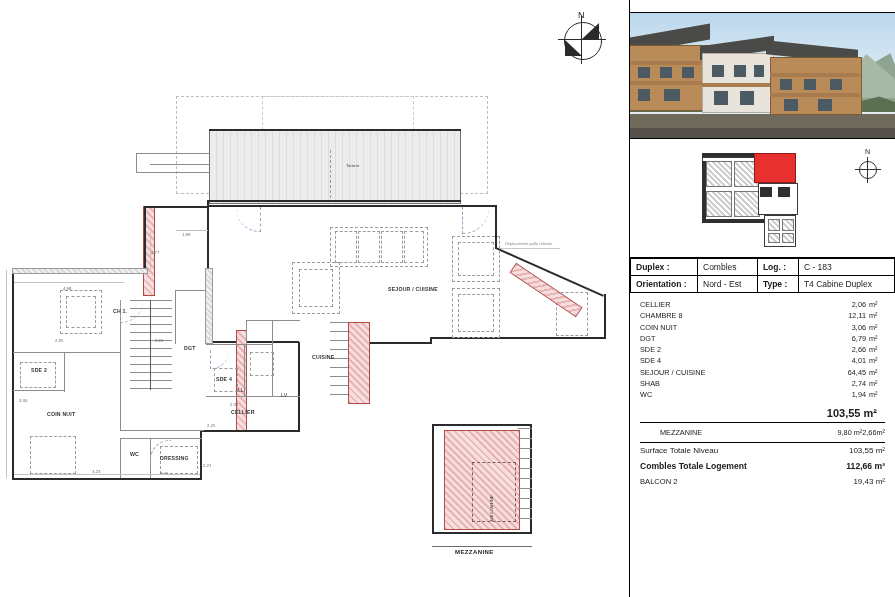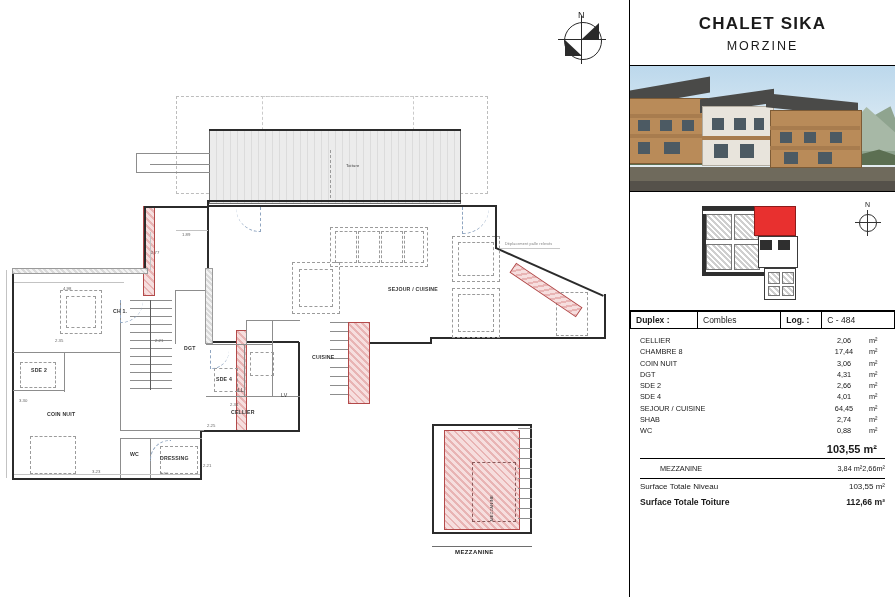--- a/index.html
+++ b/index.html
@@ -103,21 +103,21 @@
   table.meta td{border:1px solid #000;padding:3px 5px;}
   .meta .lab{font-weight:bold;width:56px;}
   .meta .lab2{font-weight:bold;width:30px;}
 
   .areas{padding:6px 10px 4px 10px;font-size:7.3px;}
   .areas .hdr{display:flex;justify-content:flex-end;font-weight:bold;font-size:7.2px;margin-bottom:3px;}
   .areas .hdr span:first-child{margin-right:14px;}
   .arow{display:flex;align-items:baseline;font-size:7.3px;line-height:1.55;}
   .arow .nm{flex:1;}
   .arow .v1{width:54px;text-align:right;}
-  .arow .v2{width:44px;text-align:center;}
+  .arow .v2{width:44px;text-align:right;}
   .arow .u{width:16px;text-align:left;padding-left:3px;color:#222;}
   .tot{display:flex;justify-content:flex-end;font-weight:bold;font-size:11px;padding:2px 18px 3px 0;}
   .mezrow{display:flex;align-items:baseline;font-size:7.3px;padding:3px 0;}
   .mezrow .nm{flex:1;padding-left:20px;}
   .sumline{display:flex;font-size:8px;padding:3px 10px;}
   .sumline .nm{flex:1;}
   .sumline .v{font-weight:normal;}
   .sumline.bold .nm,.sumline.bold .v{font-weight:bold;font-size:8.6px;}
   .sumline.small .nm{font-size:7.6px;}
 </style>
@@ -303,24 +303,20 @@
       <i style="left:0;top:80px;width:14px;height:1px;"></i>
       <i style="left:0;top:90px;width:14px;height:1px;"></i>
     </div>
     <div class="lbl" style="left:489px;top:521px;font-size:4.2px;transform:rotate(-90deg);transform-origin:left top;">MEZZANINE</div>
     <div class="hair" style="left:432px;top:546px;width:100px;height:1px;background:#6e6e6e;"></div>
     <div class="lbl7" style="left:455px;top:549px;font-size:6px;font-weight:bold;letter-spacing:.4px;">MEZZANINE</div>
   </div>
 
   <div class="panel">
 
-    <div class="panel-title">
-      <div class="t1">CHALET SIKA</div>
-      <div class="t2">MORZINE</div>
-    </div>
 
     <div class="hrule" style="margin-top:12px;"></div>
 
     <div class="photo">
       <div class="sky"></div>
       <div class="mtn"></div>
       <div class="mtn2"></div>
       <div class="treeline"></div>
       <div class="ground"></div>
       <div class="road"></div>
@@ -386,49 +382,55 @@
     </div>
 
     <div class="hrule"></div>
 
     <table class="meta">
       <tbody>
           <tr>
         <td class="lab">Duplex :</td>
         <td>Combles</td>
         <td class="lab2">Log. :</td>
-        <td>C - 484</td>
+        <td>C - 183</td>
+      </tr>
+      <tr>
+        <td class="lab">Orientation :</td>
+        <td>Nord - Est</td>
+        <td class="lab2">Type :</td>
+        <td>T4 Cabine Duplex</td>
       </tr>
     </tbody>
       </table>
 
     <div class="areas">
 
       <div class="arow">
         <span class="nm">CELLIER</span>
         <span class="v1"></span>
         <span class="v2">2,06</span>
         <span class="u">m²</span>
       </div>
       <div class="arow">
         <span class="nm">CHAMBRE 8</span>
         <span class="v1"></span>
-        <span class="v2">17,44</span>
+        <span class="v2">12,11</span>
         <span class="u">m²</span>
       </div>
       <div class="arow">
         <span class="nm">COIN NUIT</span>
         <span class="v1"></span>
         <span class="v2">3,06</span>
         <span class="u">m²</span>
       </div>
       <div class="arow">
         <span class="nm">DGT</span>
         <span class="v1"></span>
-        <span class="v2">4,31</span>
+        <span class="v2">6,79</span>
         <span class="u">m²</span>
       </div>
       <div class="arow">
         <span class="nm">SDE 2</span>
         <span class="v1"></span>
         <span class="v2">2,66</span>
         <span class="u">m²</span>
       </div>
       <div class="arow">
         <span class="nm">SDE 4</span>
@@ -444,42 +446,46 @@
       </div>
       <div class="arow">
         <span class="nm">SHAB</span>
         <span class="v1"></span>
         <span class="v2">2,74</span>
         <span class="u">m²</span>
       </div>
       <div class="arow">
         <span class="nm">WC</span>
         <span class="v1"></span>
-        <span class="v2">0,88</span>
+        <span class="v2">1,94</span>
         <span class="u">m²</span>
       </div>
     </div>
 
     <div class="tot">103,55 m²</div>
     <div class="hrule" style="background:#000;margin:0 10px;"></div>
 
     <div class="areas" style="padding-top:2px;padding-bottom:2px;">
       <div class="mezrow">
         <span class="nm">MEZZANINE</span>
-        <span class="v1">3,84 m²</span>
+        <span class="v1">9,80 m²</span>
         <span class="v2">2,66</span>
         <span class="u">m²</span>
       </div>
     </div>
 
     <div class="hrule" style="background:#000;margin:0 10px;"></div>
 
     <div class="sumline">
       <span class="nm">Surface Totale Niveau</span>
       <span class="v">103,55 m²</span>
     </div>
     <div class="sumline bold">
-      <span class="nm">Surface Totale Toiture</span>
+      <span class="nm">Combles Totale Logement</span>
       <span class="v">112,66 m²</span>
+    </div>
+    <div class="sumline small">
+      <span class="nm">BALCON 2</span>
+      <span class="v">19,43 m²</span>
     </div>
 
   </div>
 </div>
 
 </body></html>

